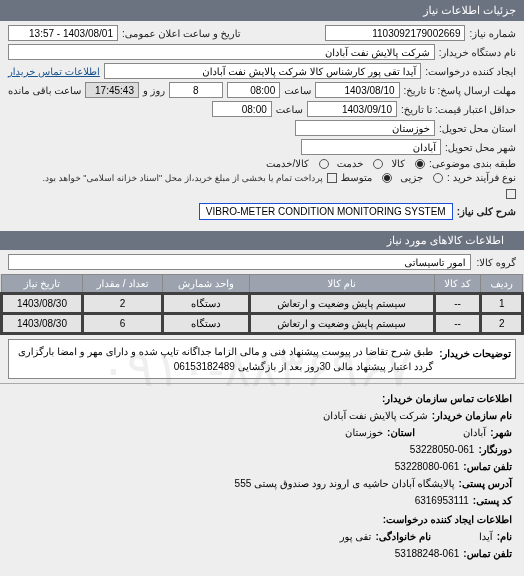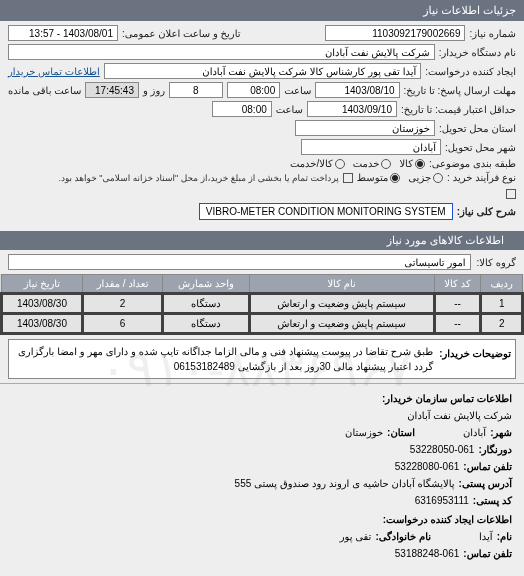--- a/index.html
+++ b/index.html
@@ -50,21 +50,21 @@
 .w110 { width: 110px; }
 .w140 { width: 140px; }
 .radio-group {
   display: flex;
   gap: 8px;
   align-items: center;
 }
 .radio-item {
   display: flex;
   align-items: center;
-  gap: 2px;
+  gap: 10px;
 }
 .radio {
   width: 10px;
   height: 10px;
   border: 1px solid #555;
   border-radius: 50%;
   display: inline-block;
   position: relative;
 }
 .radio.checked::after {
@@ -308,20 +308,21 @@
 <div class="desc-box">
   <span class="desc-label bold">توضیحات خریدار:</span>
   <span>طبق شرح تقاضا در پیوست پیشنهاد فنی و مالی الزاما جداگانه تایپ شده و دارای مهر و امضا بارگزاری گردد اعتبار پیشنهاد مالی 30روز بعد از بازگشایی 06153182489</span>
 </div>
 
 <hr class="sep">
 
 <div class="contact-section">
   <div class="bold">اطلاعات تماس سازمان خریدار:</div>
   <div class="row2">
+    <span class="bold">نام سازمان خریدار:</span>
     <span>شرکت پالایش نفت آبادان</span>
   </div>
   <div class="row2">
     <span class="bold">شهر:</span>
     <span>آبادان</span>
     <span style="width:40px"></span>
     <span class="bold">استان:</span>
     <span>خوزستان</span>
   </div>
   <div class="row2">

